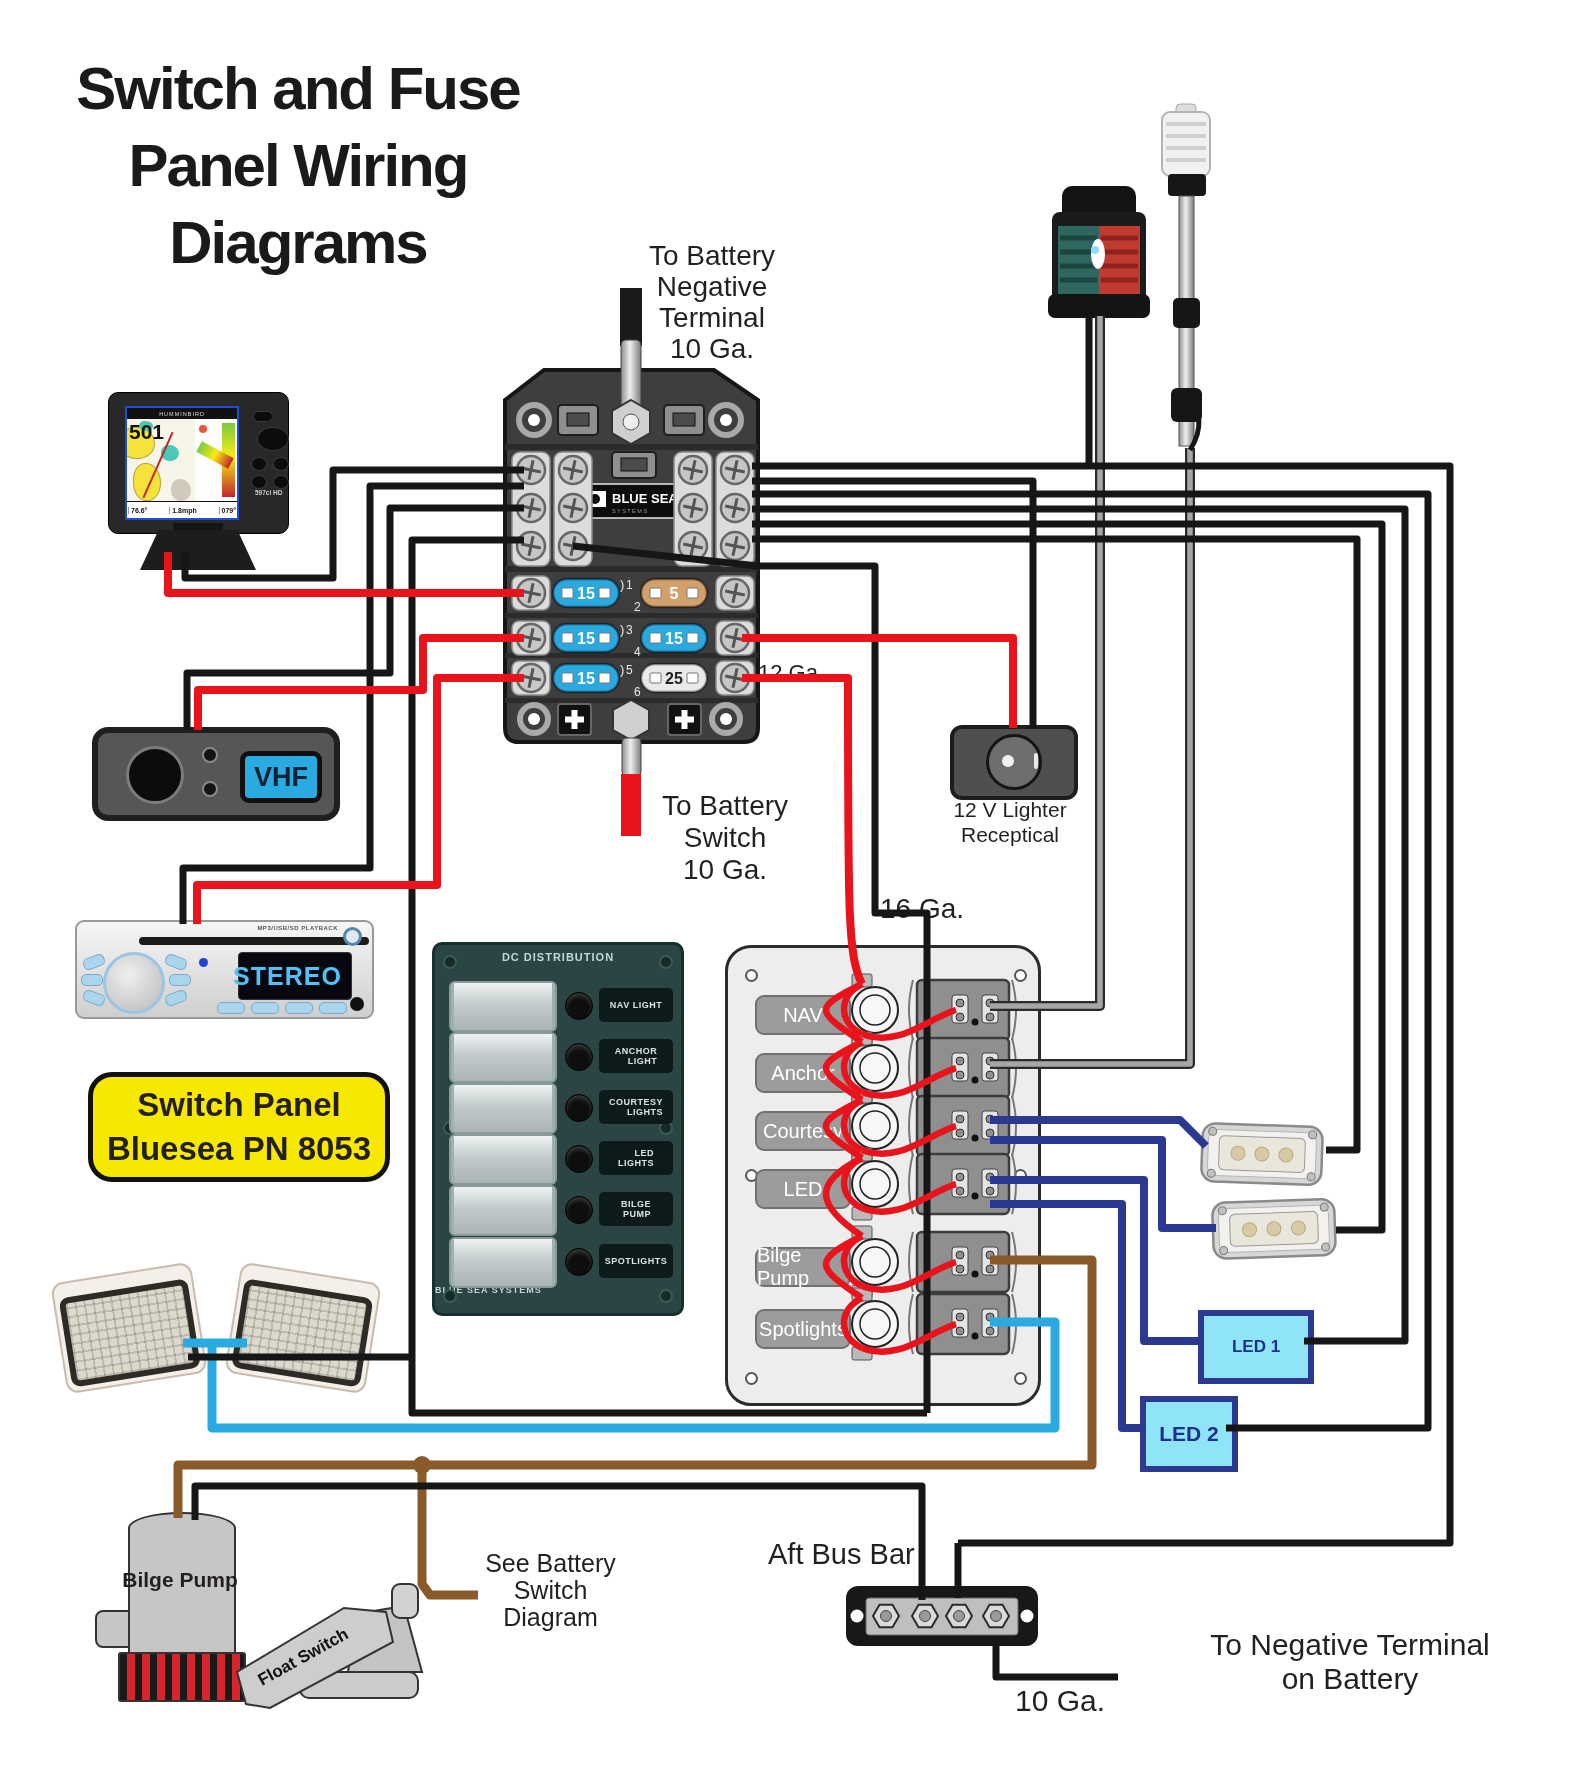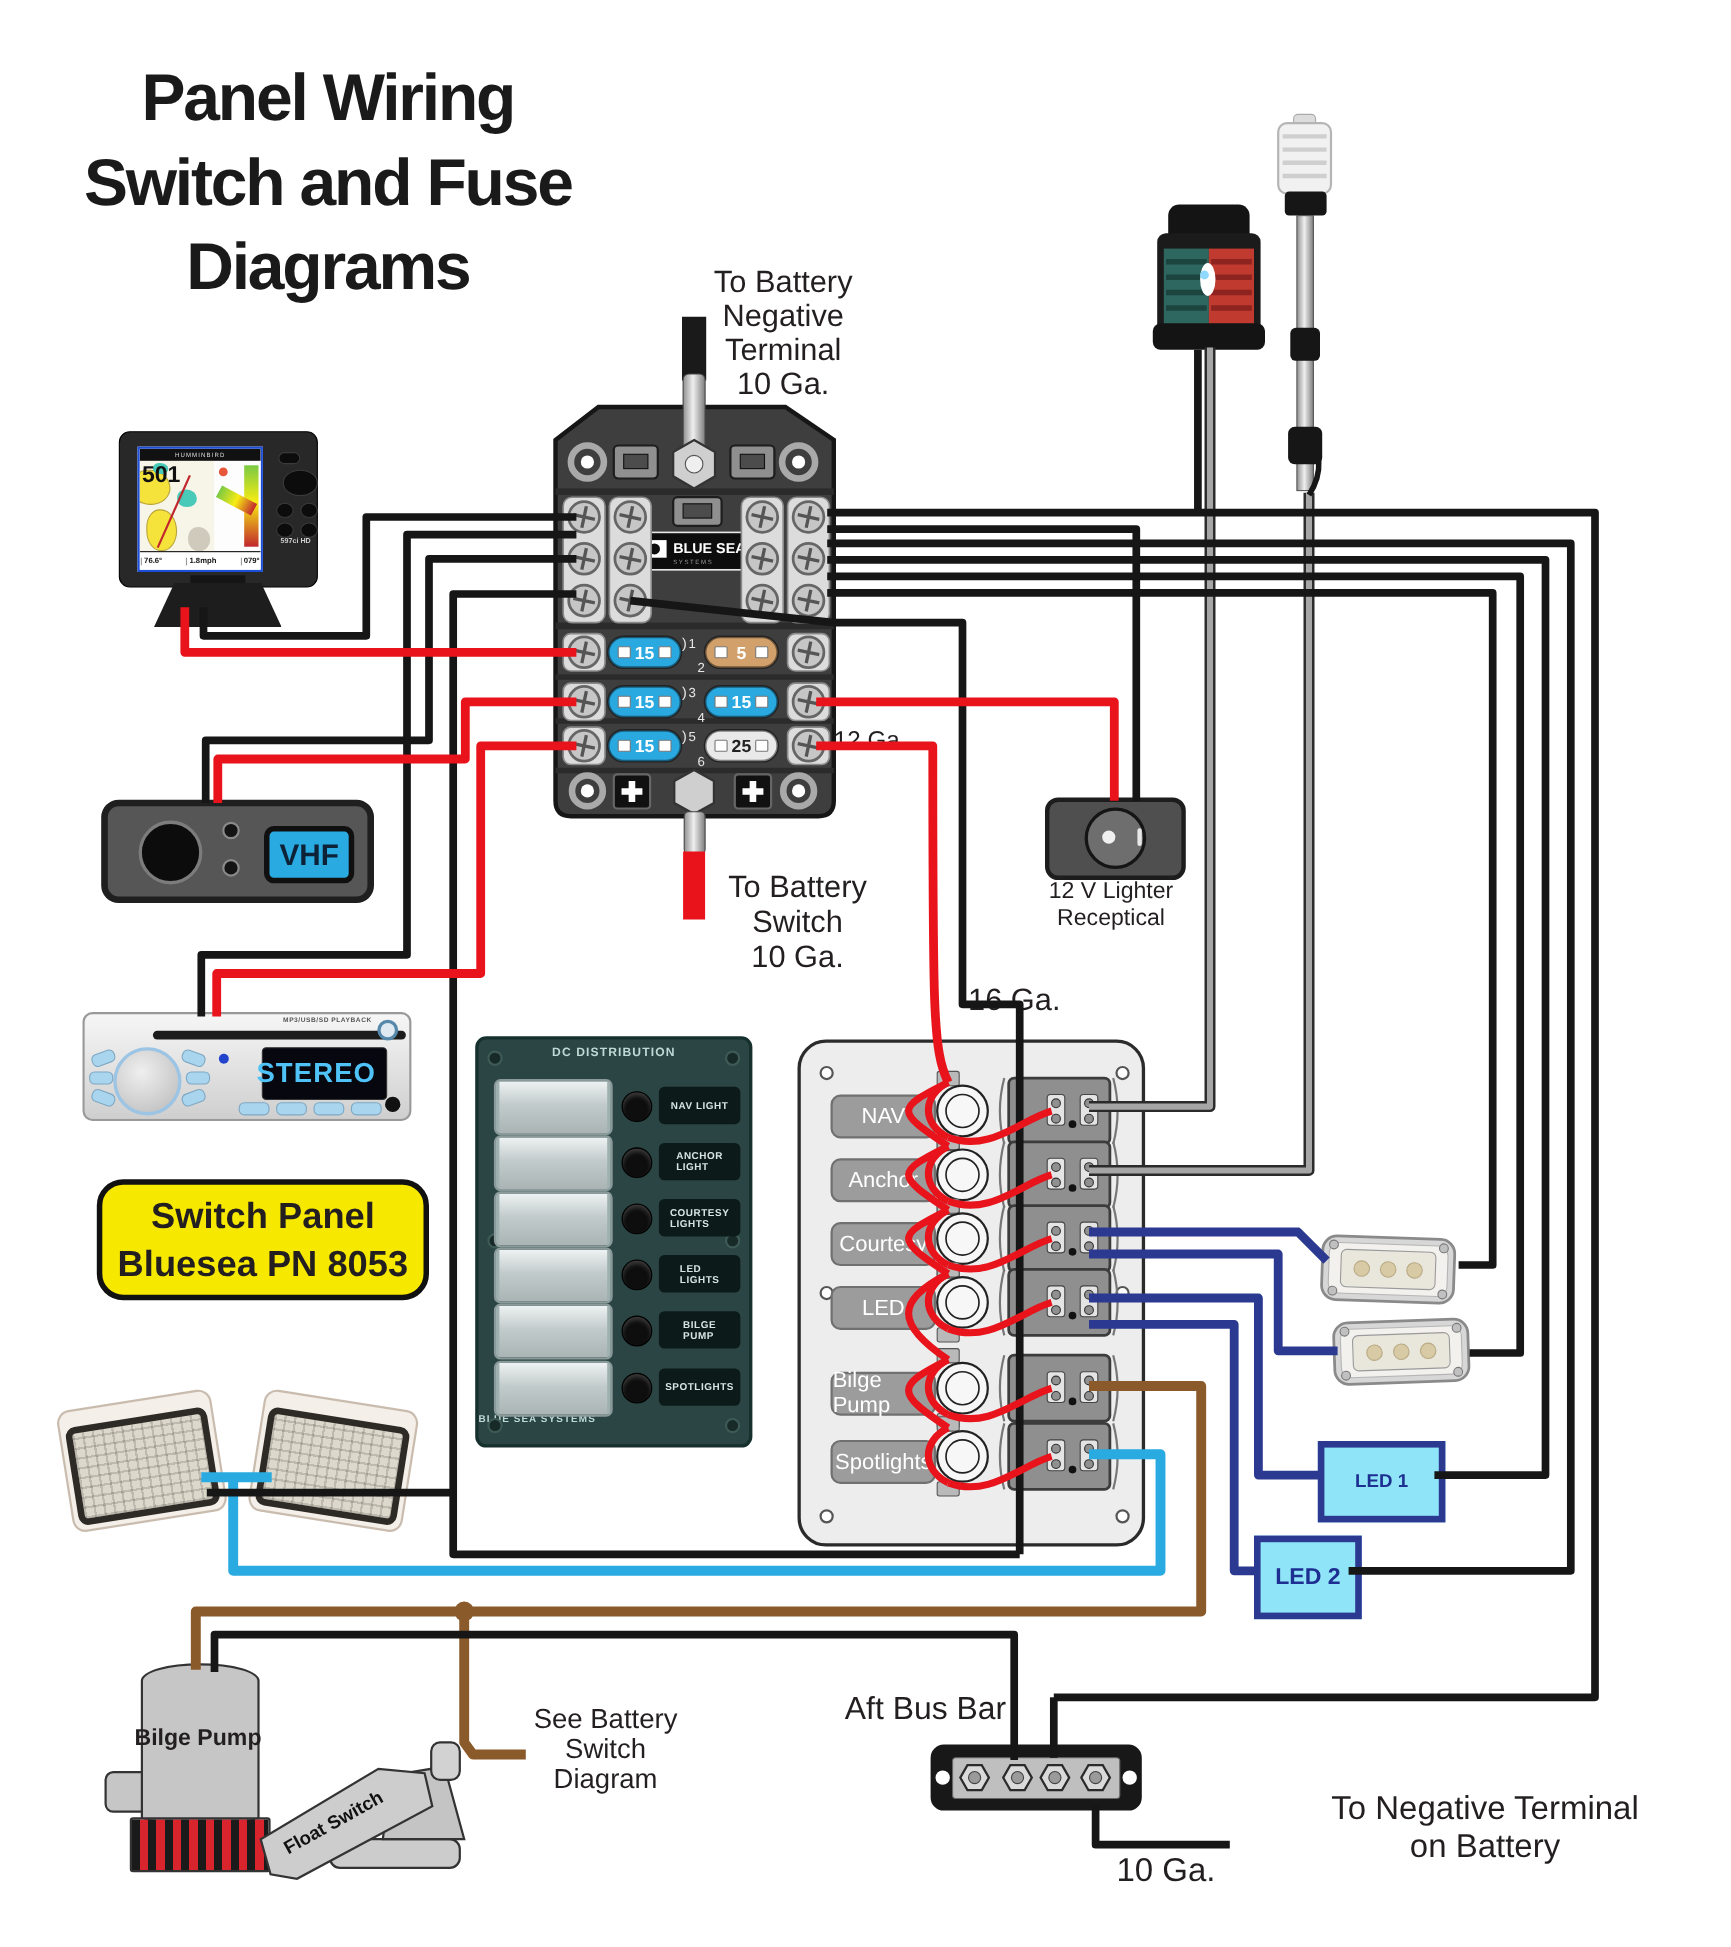--- a/index.html
+++ b/index.html
@@ -19,21 +19,21 @@
          letter-spacing:1px;color:#BFD9D6;font-weight:bold;}
   .dc-ft{position:absolute;left:0;right:0;bottom:18px;font-size:9px;
          letter-spacing:1px;color:#BFD9D6;font-weight:bold;}
   .rocker{position:absolute;left:14px;width:104px;height:47px;border:2px solid #8a9a9a;border-radius:6px;
           background:linear-gradient(180deg,#eef2f2,#c2cbcb 45%,#aab4b4);
           box-shadow:inset 14px 0 0 -11px #9fb0b0, inset -14px 0 0 -11px #9fb0b0;}
   .knob{position:absolute;left:130px;width:26px;height:26px;border-radius:50%;
         background:#0e0e0e;border:1px solid #000;box-shadow:inset 0 3px 4px #3a3a3a;}
   .dclabel{position:absolute;left:164px;width:74px;height:34px;background:#0C1A19;border-radius:5px;
            color:#D8E4E2;font-size:9px;font-weight:bold;letter-spacing:.5px;
-           display:flex;align-items:center;justify-content:center;text-align:left;white-space:pre-line;}
+           display:flex;align-items:center;justify-content:center;text-align:right;white-space:pre-line;}
   .dcscrew{position:absolute;width:10px;height:10px;border-radius:50%;background:#182a28;border:2px solid #3d5a56;}
   
   #swpanel{left:725px;top:945px;width:310px;height:455px;background:#EDEDED;
            border:3px solid #2b2b2b;border-radius:26px;}
   .pill{position:absolute;left:27px;width:92px;height:36px;background:#9C9C9C;border:2px solid #707070;
         border-radius:9px;color:#fff;font-size:20px;display:flex;align-items:center;justify-content:center;}
   .phole{position:absolute;width:9px;height:9px;border-radius:50%;background:#fff;border:2px solid #555;}
   
   .ledbox{background:#8FE4F8;border:6px solid #2B3990;color:#1D2F91;font-weight:bold;font-size:17px;
           display:flex;align-items:center;justify-content:center;z-index:20;position:absolute;}
@@ -92,22 +92,22 @@
      repeating-linear-gradient(90deg,#1a1a1a 0 7px,#D8242C 7px 15px);border-radius:3px;}
   #pumptxt{left:118px;top:1568px;width:124px;text-align:center;font-size:21px;font-weight:bold;}
   .gtxt{z-index:25;position:absolute;}
 </style>
 </head>
 <body>
 
 <div id="page">
 
   <div id="title" class="abs">
+    <div>Switch and Fuse</div>
     <div>Panel Wiring</div>
-    <div>Switch and Fuse</div>
     <div>Diagrams</div>
   </div>
 
   <div class="abs note" style="left:88px;top:1072px;width:292px;height:100px;font-size:33px;line-height:44px;">
     <span>Switch Panel</span>
     <span>Bluesea PN  8053</span>
   </div>
 
   <div class="abs gtxt" style="left:632px;top:240px;width:160px;text-align:center;font-size:28px;line-height:31px;">
     <div>To Battery</div>

